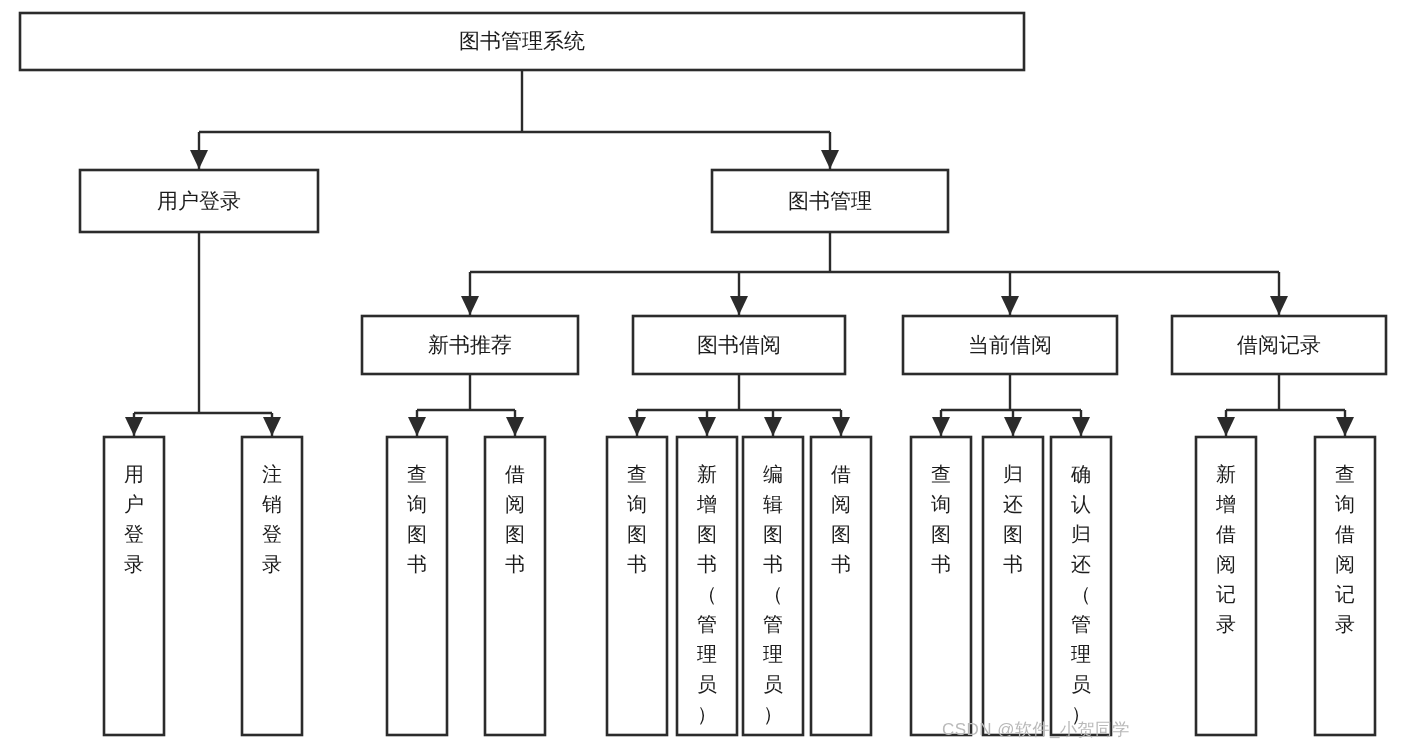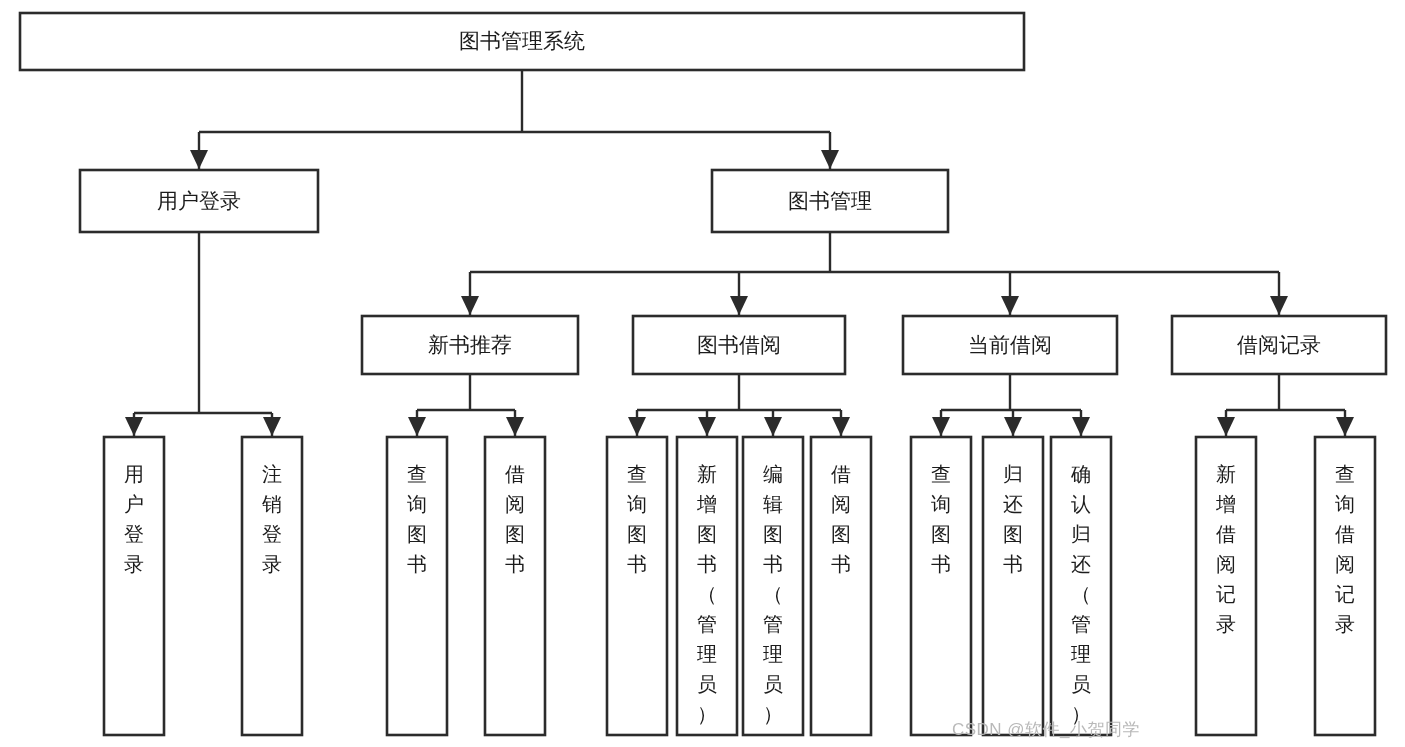--- a/index.html
+++ b/index.html
@@ -47,21 +47,21 @@
     fill: #1c1c1c;
     font-size: 21px;
     text-anchor: middle;
     dominant-baseline: middle;
   }
   .node-label.vertical {
     font-size: 20px;
   }
   .watermark {
     position: absolute;
-    right: 0;
+    right: 10px;
     bottom: 6px;
     font-family: "Liberation Sans", "DejaVu Sans", sans-serif;
     font-size: 17px;
     color: #b9b9b9;
     letter-spacing: 0.5px;
     white-space: nowrap;
     user-select: none;
   }
 </style>
 </head>

